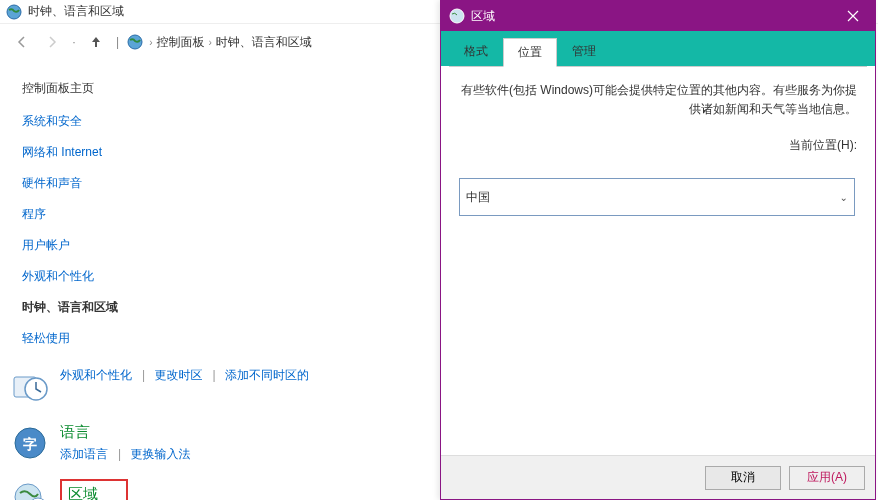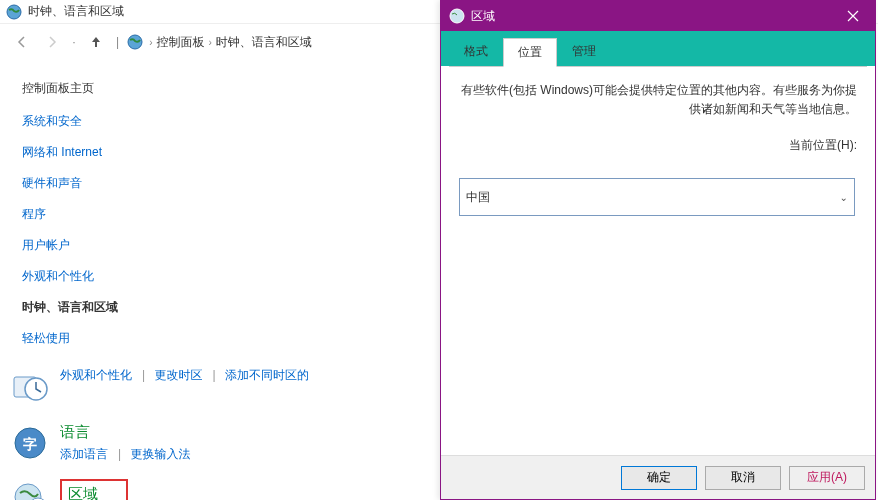--- a/index.html
+++ b/index.html
@@ -207,17 +207,16 @@
   <div class="dlg-content">
     <div class="dlg-desc">有些软件(包括 Windows)可能会提供特定位置的其他内容。有些服务为你提供诸如新闻和天气等当地信息。</div>
     <div class="dlg-label">当前位置(H):</div>
     <div class="dlg-select">
       <span class="sel-val">中国</span>
       <span class="sel-chev">⌄</span>
     </div>
   </div>
 
   <div class="dlg-buttons">
-    <div class="dlg-btn default">确定</div>
     <div class="dlg-btn">取消</div>
     <div class="dlg-btn disabled">应用(A)</div>
   </div>
 </div>
 
 </body></html>

